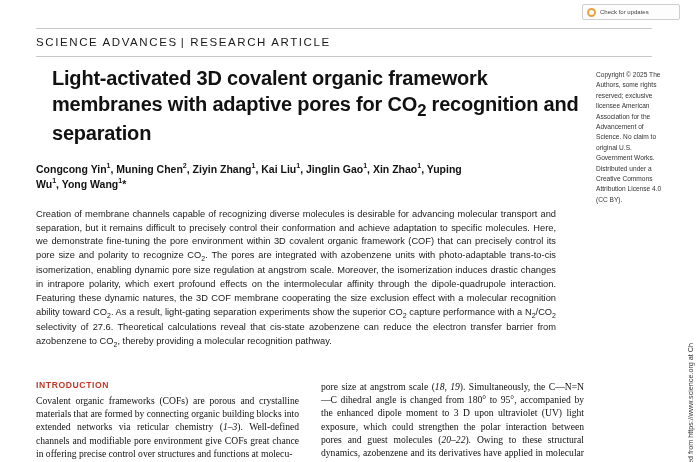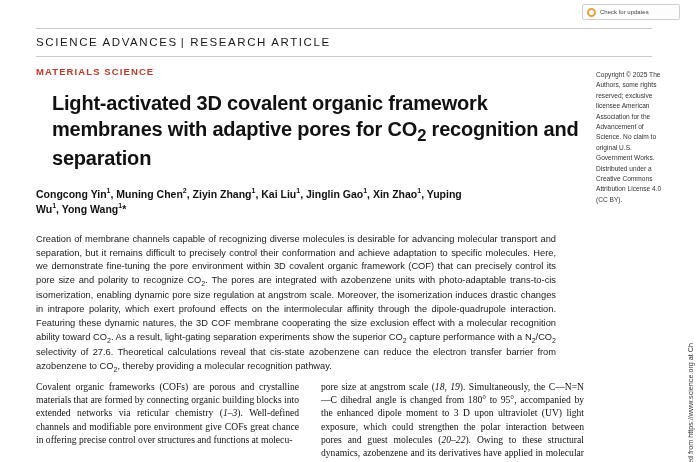--- a/index.html
+++ b/index.html
@@ -181,32 +181,32 @@
 
   <div class="rule-top"></div>
 
   <div class="runhead">
     <span>SCIENCE ADVANCES</span><span class="sep">|</span><span>RESEARCH ARTICLE</span>
   </div>
 
   <div class="rule-under"></div>
 
   <div class="content">
-    <div class="section-label">MATERIALS SCIENCE</div>
     <h1 class="title">Light-activated 3D covalent organic framework membranes with adaptive pores for CO<sub>2</sub> recognition and separation</h1>
     <div class="authors">Congcong Yin<sup>1</sup>, Muning Chen<sup>2</sup>, Ziyin Zhang<sup>1</sup>, Kai Liu<sup>1</sup>, Jinglin Gao<sup>1</sup>, Xin Zhao<sup>1</sup>, Yuping Wu<sup>1</sup>, Yong Wang<sup>1</sup>*</div>
     <div class="abstract">Creation of membrane channels capable of recognizing diverse molecules is desirable for advancing molecular transport and separation, but it remains difficult to precisely control their conformation and achieve adaptation to specific molecules. Here, we demonstrate fine-tuning the pore environment within 3D covalent organic framework (COF) that can precisely control its pore size and polarity to recognize CO<sub>2</sub>. The pores are integrated with azobenzene units with photo-adaptable trans-to-cis isomerization, enabling dynamic pore size regulation at angstrom scale. Moreover, the isomerization induces drastic changes in intrapore polarity, which exert profound effects on the intermolecular affinity through the dipole-quadrupole interaction. Featuring these dynamic natures, the 3D COF membrane cooperating the size exclusion effect with a molecular recognition ability toward CO<sub>2</sub>. As a result, light-gating separation experiments show the superior CO<sub>2</sub> capture performance with a N<sub>2</sub>/CO<sub>2</sub> selectivity of 27.6. Theoretical calculations reveal that cis-state azobenzene can reduce the electron transfer barrier from azobenzene to CO<sub>2</sub>, thereby providing a molecular recognition pathway.</div>
   </div>
 
   <div class="copyright">Copyright © 2025 The Authors, some rights reserved; exclusive licensee American Association for the Advancement of Science. No claim to original U.S. Government Works. Distributed under a Creative Commons Attribution License 4.0 (CC BY).</div>
 
   <div class="vert">Downloaded from https://www.science.org at Ch</div>
 
   <div class="cols">
     <div class="col">
+      <div class="intro-head">INTRODUCTION</div>
       <div class="body-text">Covalent organic frameworks (COFs) are porous and crystalline materials that are formed by connecting organic building blocks into extended networks via reticular chemistry (<i>1</i>–<i>3</i>). Well-defined channels and modifiable pore environment give COFs great chance in offering precise control over structures and functions at molecu-</div>
     </div>
     <div class="col">
       <div class="body-text">pore size at angstrom scale (<i>18</i>, <i>19</i>). Simultaneously, the C—N=N—C dihedral angle is changed from 180° to 95°, accompanied by the enhanced dipole moment to 3 D upon ultraviolet (UV) light exposure, which could strengthen the polar interaction between pores and guest molecules (<i>20</i>–<i>22</i>). Owing to these structural dynamics, azobenzene and its derivatives have applied in molecular transport and</div>
     </div>
   </div>
 
 </div>
 
 </body></html>

